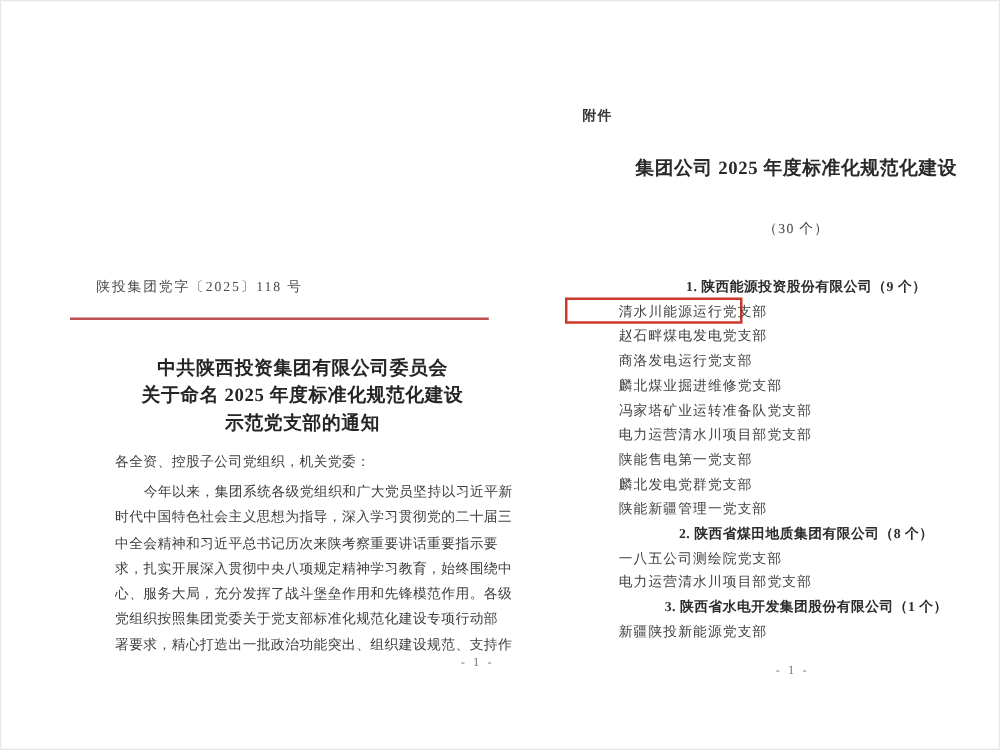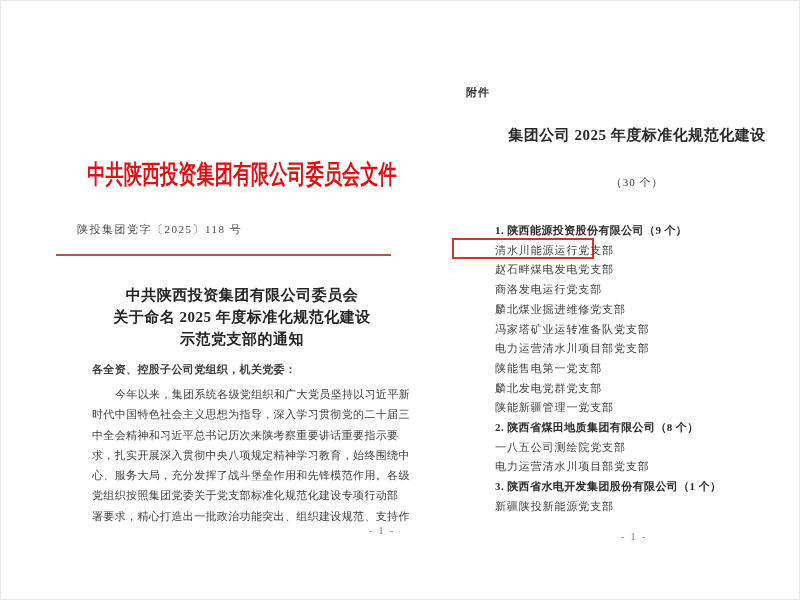--- a/index.html
+++ b/index.html
@@ -13,49 +13,46 @@
   .red-header-wrap{left:35px;top:156px;width:340px;display:flex;justify-content:center;}
   .red-header{
     color:#de1114;font-weight:bold;font-size:26px;white-space:nowrap;
     transform:scaleX(0.70);transform-origin:center;letter-spacing:0px;
   }
   .doc-number{left:40px;top:221px;width:330px;text-align:left;
     font-size:11px;letter-spacing:1.5px;color:#4a4a4a;white-space:nowrap;}
   .red-rule{left:55px;top:253px;width:299px;height:2px;background:#bd5151;}
   .notice-title{left:40px;top:283px;width:330px;text-align:center;
     font-weight:bold;font-size:15px;line-height:22px;color:#252525;letter-spacing:0.5px;}
-  .salutation{left:55px;top:361px;font-size:11px;letter-spacing:0.35px;white-space:nowrap;font-weight:bold;}
+  .salutation{left:55px;top:361px;font-size:11px;letter-spacing:0.35px;white-space:nowrap;}
   .body-block{left:55px;top:383px;width:310px;font-size:11px;line-height:20.3px;
     letter-spacing:0.35px;color:#3d3d3d;}
   .body-block .line{white-space:nowrap;}
   .body-block .indent{padding-left:23px;}
   .page-num{font-size:10px;color:#787878;letter-spacing:2px;text-align:center;white-space:nowrap;}
   .page-num-left{left:300px;top:524px;width:90px;}
   
   .attachment{left:429px;top:84px;font-size:11px;font-weight:600;color:#333;letter-spacing:1px;}
   .right-title{left:440px;top:122px;width:320px;text-align:center;font-weight:bold;
     font-size:15px;line-height:25px;color:#2a2a2a;letter-spacing:0.5px;}
   .count-note{left:440px;top:174px;width:320px;text-align:center;font-size:11px;
     letter-spacing:1px;color:#3d3d3d;}
   .roster{left:458px;top:220px;width:300px;font-size:11px;line-height:19.7px;
     letter-spacing:0.9px;color:#404040;}
   .roster .row{white-space:nowrap;}
-  .roster .heading{font-weight:bold;color:#2c2c2c;letter-spacing:0.4px;}
+  .roster .heading{font-weight:bold;color:#2c2c2c;letter-spacing:0.4px;text-align:center;}
   .highlight-box{left:451px;top:237px;width:142px;height:21px;
     border:2px solid #ce382a;box-sizing:border-box;}
   .page-num-right{left:552px;top:530px;width:90px;}
 </style>
 </head>
 <body>
 
 <div id="canvas">
 
-  <div class="abs red-header-wrap">
-    <div class="red-header">中共陕西投资集团有限公司委员会文件</div>
-  </div>
 
   <div class="abs doc-number">陕投集团党字〔2025〕118 号</div>
 
   <div class="abs red-rule"></div>
 
   <div class="abs notice-title">
     <div>中共陕西投资集团有限公司委员会</div>
     <div>关于命名 2025 年度标准化规范化建设</div>
     <div>示范党支部的通知</div>
   </div>

